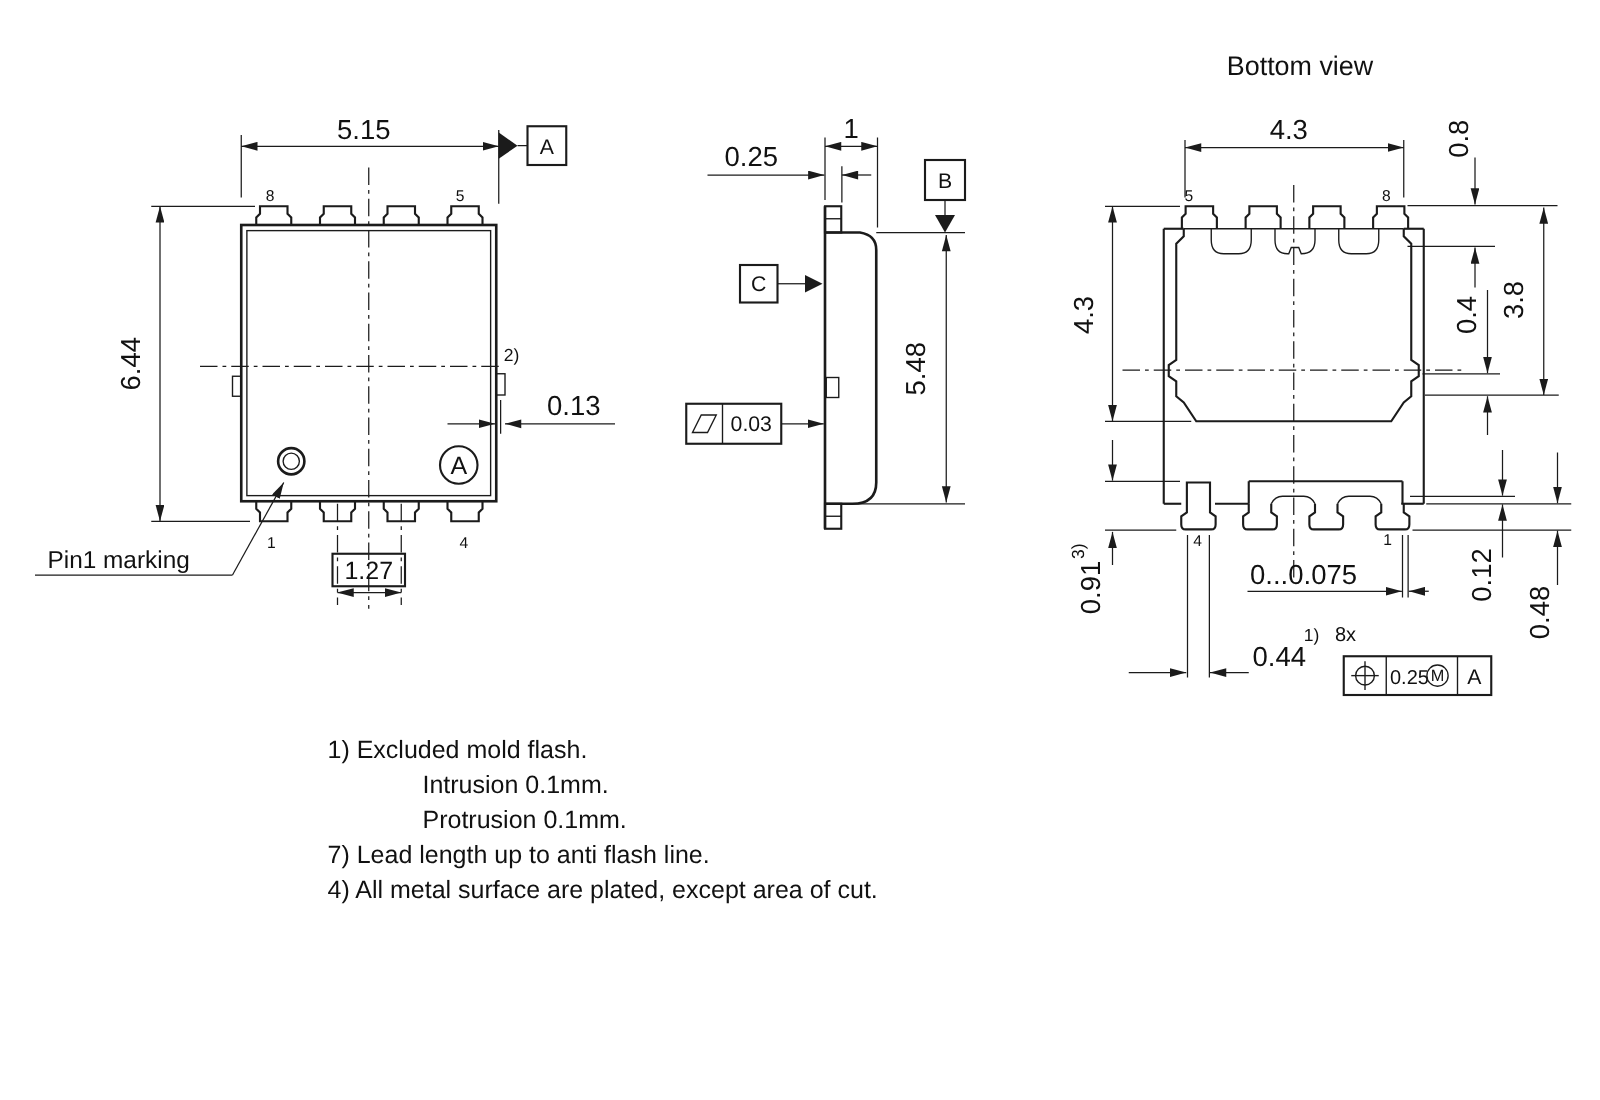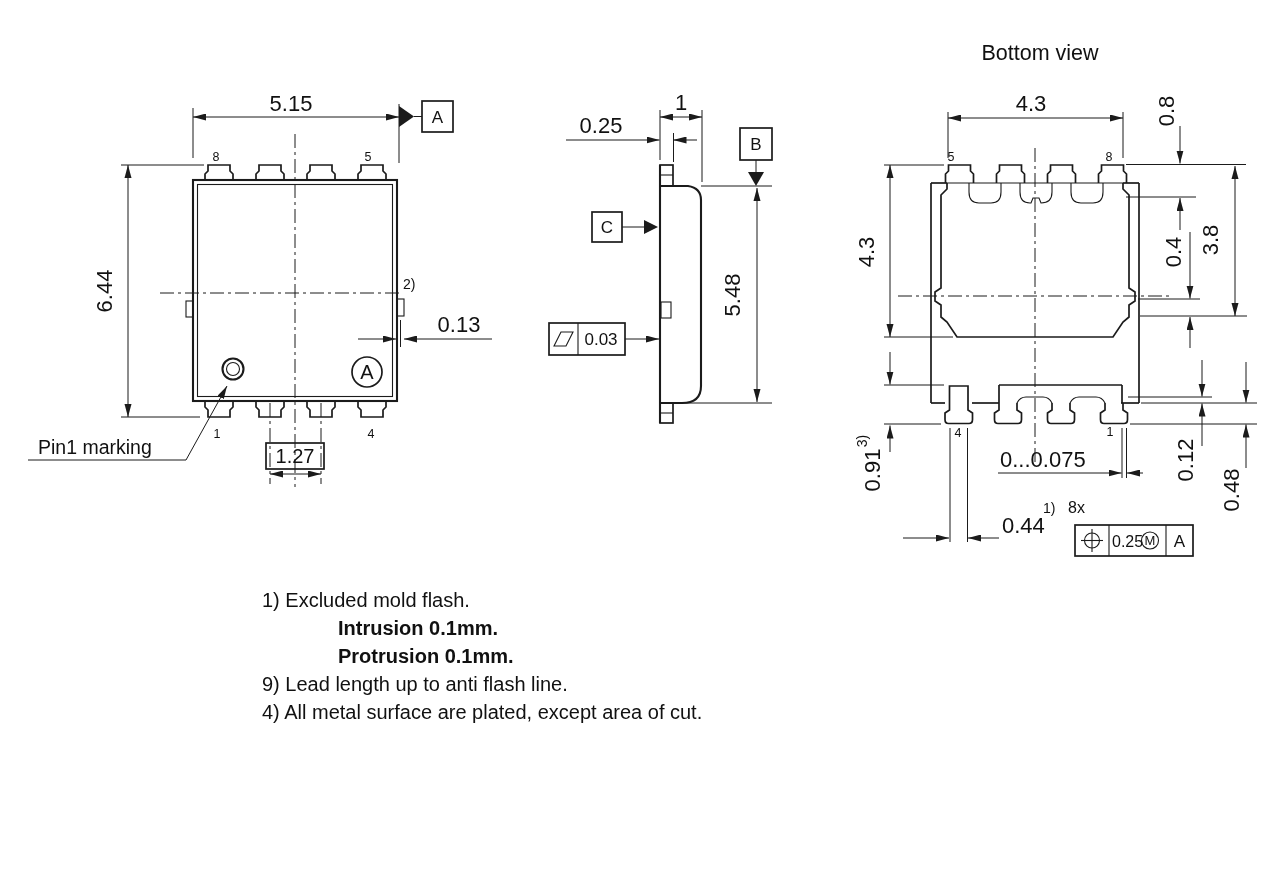--- a/index.html
+++ b/index.html
@@ -13,21 +13,21 @@
   .ext{stroke:#1b1b1b;stroke-width:1;fill:none;}
   .cl{stroke:#1b1b1b;stroke-width:1;fill:none;stroke-dasharray:14 4 3 4;}
   .fillb{fill:#1b1b1b;stroke:none;}
   text{font-family:"Liberation Sans",sans-serif;fill:#111;stroke:none;}
   .t22{font-size:22px;} .t21{font-size:21.5px;} .t20{font-size:20px;}
   .t17{font-size:17px;} .t16{font-size:16px;} .t14{font-size:14px;}
   .t12{font-size:12.5px;} .t13{font-size:13px;}
   
   .notes{position:absolute;left:262px;top:586px;font-size:20px;line-height:28px;white-space:nowrap;}
   .notes .row{height:28px;}
-  .notes .indent{padding-left:76px;font-weight:bold;}
+  .notes .indent{padding-left:76px;}
   .proj-sym{display:inline-block;vertical-align:-6px;margin:0 3px;}
 </style>
 </head>
 <body>
 
 <div class="canvas">
 
 <svg width="1280" height="880" viewBox="0 0 1280 880">
   <defs>
     <marker id="aE" markerUnits="userSpaceOnUse" markerWidth="14" markerHeight="8" refX="13" refY="3.5" orient="auto">
@@ -253,17 +253,17 @@
     <circle class="s1" cx="1150" cy="540.5" r="8.5"></circle>
     <text class="t13" x="1150" y="545" text-anchor="middle">M</text>
     <text class="t17" x="1179.5" y="547" text-anchor="middle">A</text>
   </g>
 </svg>
 
 <div class="notes">
   <div class="row">1) Excluded mold flash.</div>
   <div class="row indent">Intrusion 0.1mm.</div>
   <div class="row indent">Protrusion 0.1mm.</div>
-  <div class="row">9) Lead length up to anti flash line.</div>
+  <div class="row">7) Lead length up to anti flash line.</div>
   <div class="row">4) All metal surface are plated, except area of cut.</div>
 </div>
 
 </div>
 
 </body></html>

